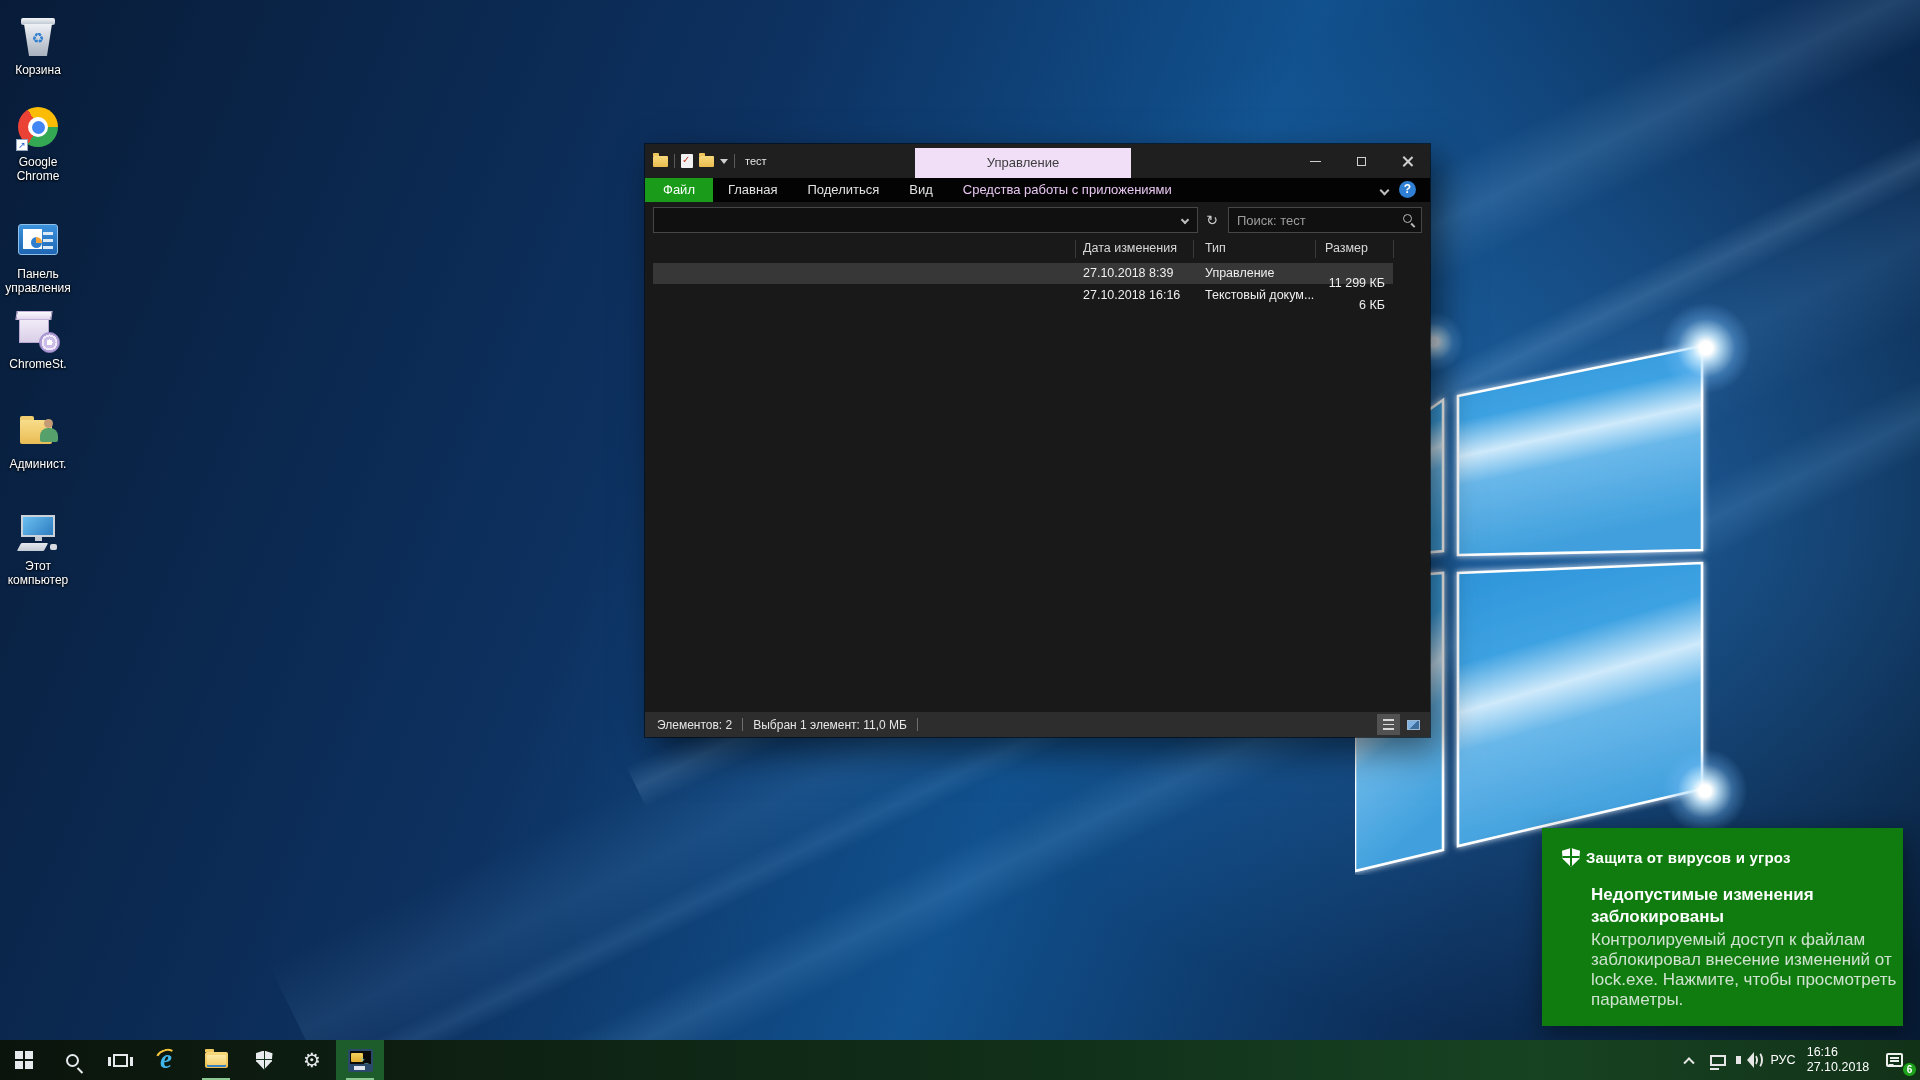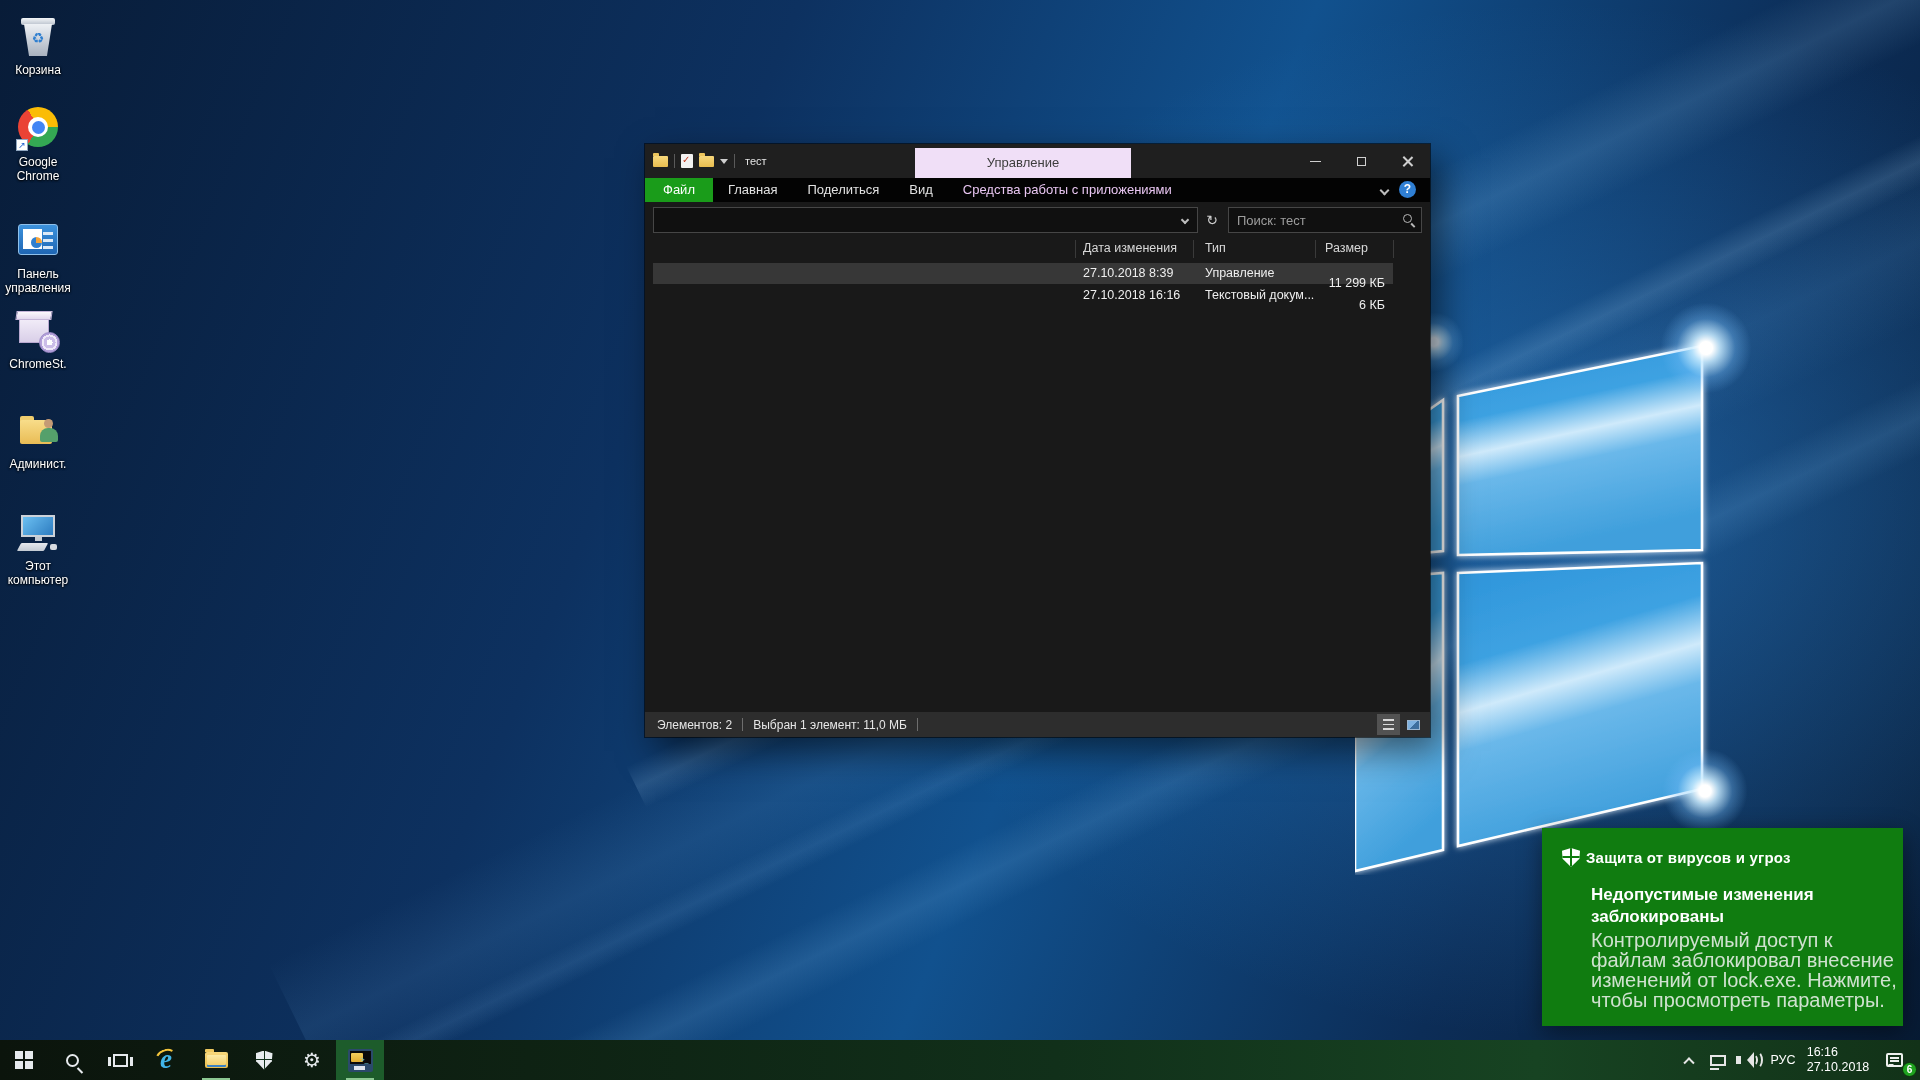--- a/index.html
+++ b/index.html
@@ -166,21 +166,21 @@
   .toast { position:absolute; left:1542px; top:828px; width:361px; height:198px; background:#107c10;
     box-shadow:0 6px 22px rgba(0,0,0,.45); padding:20px 20px 0 20px; }
   .toast-head { display:flex; align-items:center; gap:6px; }
   .tshield { width:18px; height:19px; background:#ffffff;
     clip-path:polygon(50% 0,100% 14%,97% 56%,50% 100%,3% 56%,0 14%); position:relative; flex:0 0 auto; }
   .tshield::before { content:''; position:absolute; left:8px; top:0; width:2px; height:100%; background:#107c10; }
   .tshield::after { content:''; position:absolute; left:0; top:8px; width:100%; height:2px; background:#107c10; }
   .toast-app { color:#ffffff; font-size:15px; font-weight:bold; letter-spacing:.2px; }
   .toast-title { margin:17px 0 2px 29px; width:300px; color:#ffffff; font-size:17px; font-weight:bold;
     line-height:22px; }
-  .toast-body { margin-left:29px; width:308px; color:#cfe2cf; font-size:20px; line-height:20px; }
+  .toast-body { margin-left:29px; width:308px; color:#cfe2cf; font-size:17px; line-height:20px; }
   
   .taskbar { position:absolute; left:0; top:1040px; width:1920px; height:40px;
     background:linear-gradient(90deg,#0b140c,#11301a 55%,#174322 80%,#123218);
     display:flex; align-items:stretch; z-index:40; }
   .tbtn { width:48px; height:40px; display:flex; align-items:center; justify-content:center; position:relative; }
   .tbtn.active { background:#1d5c2b; }
   .indicator { position:absolute; bottom:0; left:10px; right:10px; height:2px; background:#8cc892; }
   .win4 { display:grid; grid-template-columns:8px 8px; grid-template-rows:8px 8px; gap:1.5px; }
   .win4 span { background:#e6eaed; }
   .mag { position:relative; width:13px; height:13px; border:2px solid #e6eaed; border-radius:50%; }

